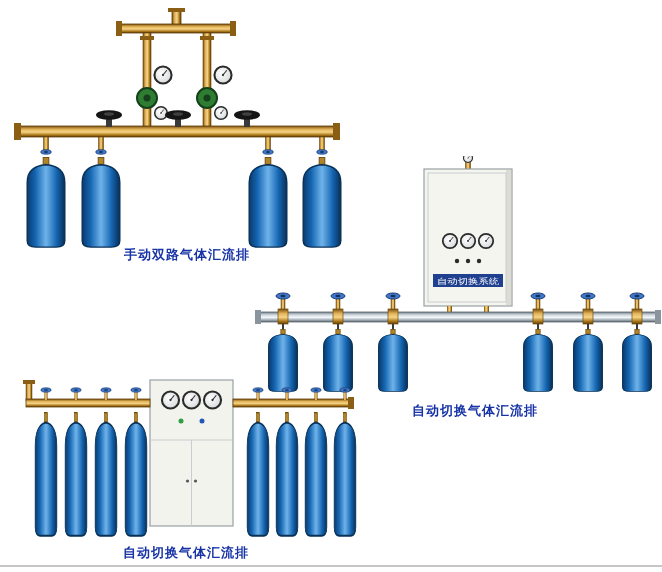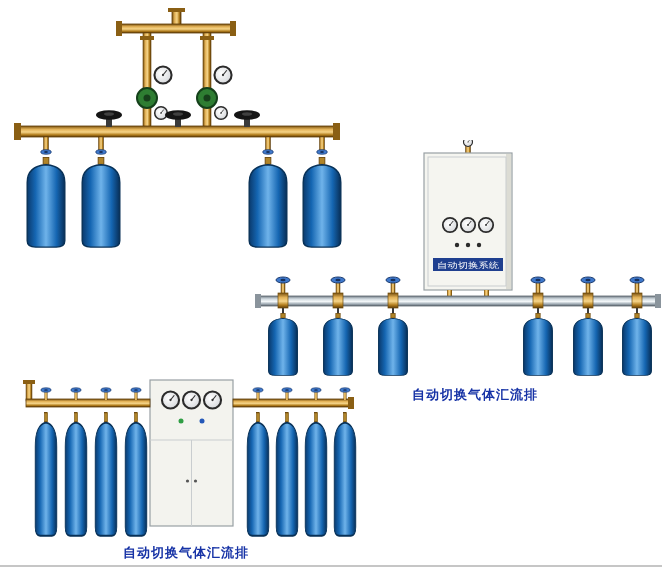--- a/index.html
+++ b/index.html
@@ -20,21 +20,21 @@
   figcaption {
     position: absolute;
     text-align: center;
     font-weight: bold;
     font-size: 13px;
     letter-spacing: 1px;
     color: #1733a6;
     white-space: nowrap;
   }
   #product-1 { left: 6px;   top: 8px;   width: 340px; height: 260px; }
-  #product-2 { left: 255px; top: 140px; width: 406px; height: 268px; }
+  #product-2 { left: 255px; top: 156px; width: 406px; height: 268px; }
   #product-3 { left: 18px;  top: 378px; width: 340px; height: 186px; }
   #product-1 figcaption { left: 86px;  top: 238px; width: 190px; }
   #product-2 figcaption { left: 142px; top: 246px; width: 156px; }
   #product-3 figcaption { left: 90px;  top: 166px; width: 156px; }
   .bottom-rule {
     position: absolute;
     left: 0; top: 565px;
     width: 662px; height: 2px;
     background: #c6c6c6;
   }
@@ -158,20 +158,21 @@
         <rect x="259.5" y="129" width="5" height="13" fill="url(#brassH)" stroke="#5f3d08" stroke-width="0.5"></rect>
         <use href="#bluewheel" transform="translate(262,144) scale(0.75)"></use>
         <use href="#cylShape" transform="translate(238.5,149) scale(0.47,0.455)"></use>
       </g>
       <g>
         <rect x="313.5" y="129" width="5" height="13" fill="url(#brassH)" stroke="#5f3d08" stroke-width="0.5"></rect>
         <use href="#bluewheel" transform="translate(316,144) scale(0.75)"></use>
         <use href="#cylShape" transform="translate(292.5,149) scale(0.47,0.455)"></use>
       </g>
     </svg>
+    <figcaption>手动双路气体汇流排</figcaption>
   </figure>
 
   <figure id="product-2">
     <svg width="406" height="242" viewBox="0 0 406 242">
 
       <g>
         <rect x="210.5" y="3" width="5" height="11" fill="url(#brassH)" stroke="#5f3d08" stroke-width="0.5"></rect>
         <use href="#gaugeSym" transform="translate(213,2) scale(0.5)"></use>
         <rect x="169" y="13" width="88" height="137" fill="#f5f5f0" stroke="#98a0a4" stroke-width="1.2"></rect>
         <rect x="251" y="14" width="5" height="135" fill="#dcdcd4"></rect>

